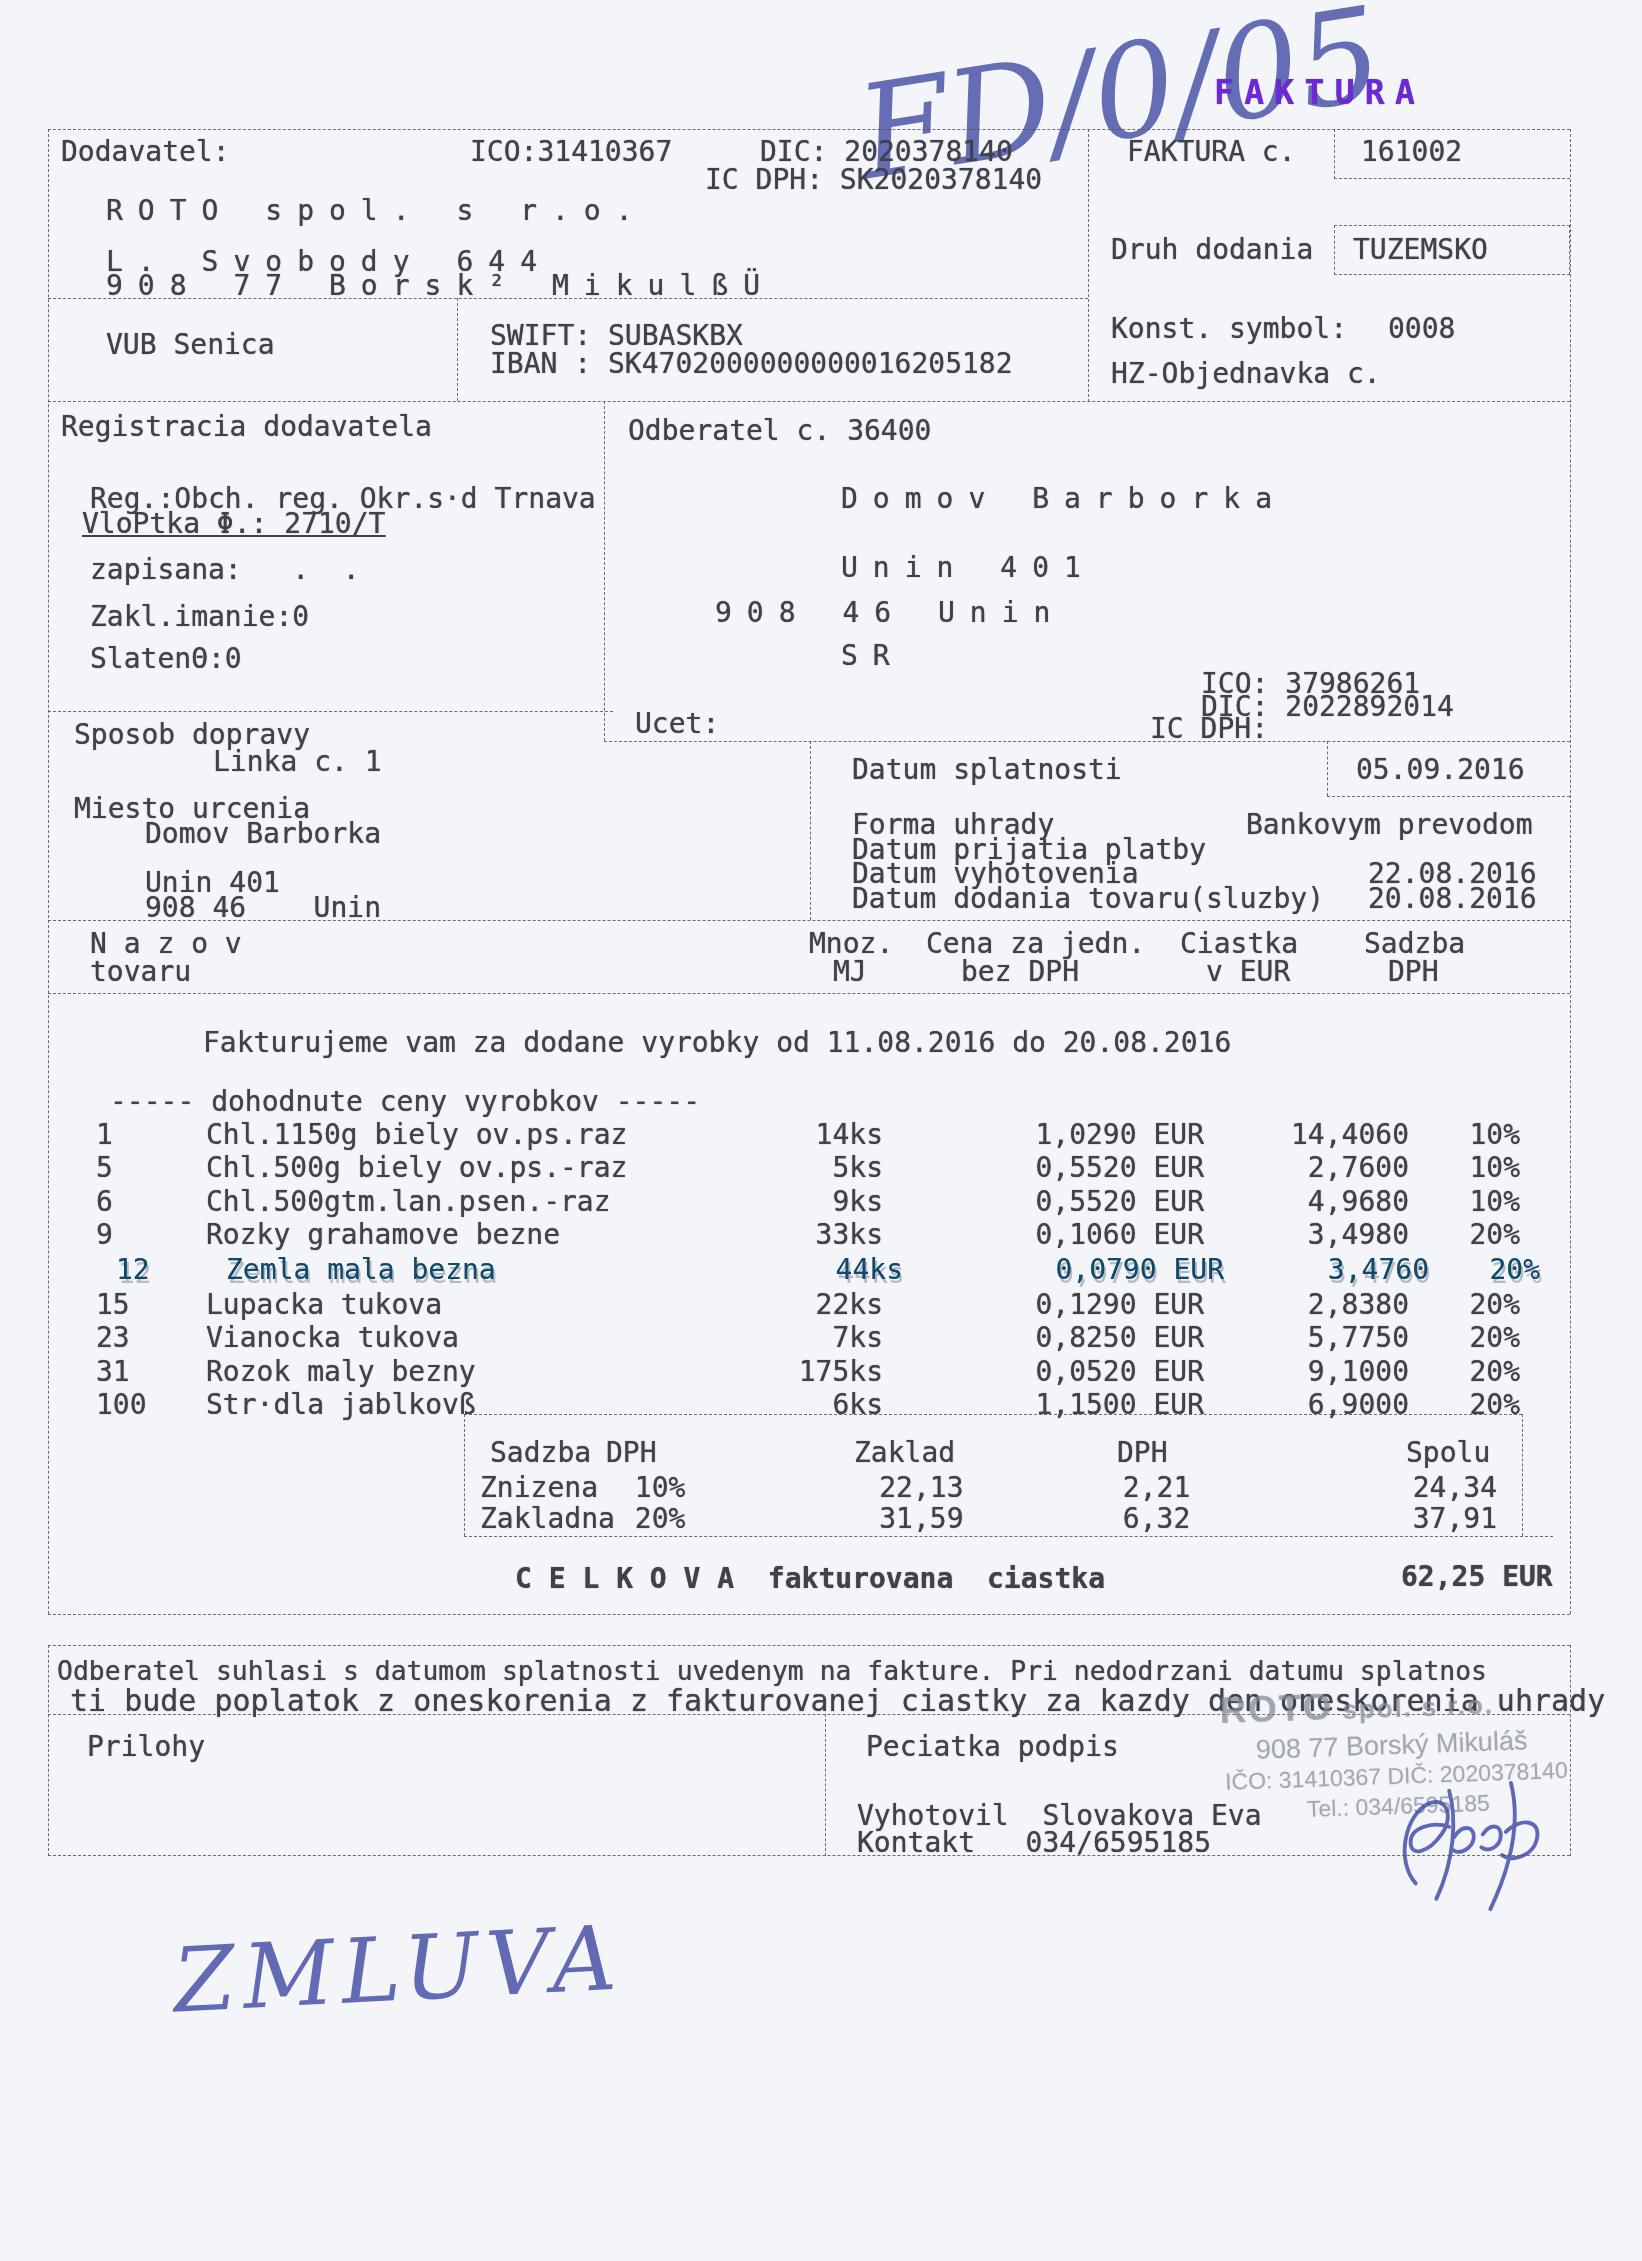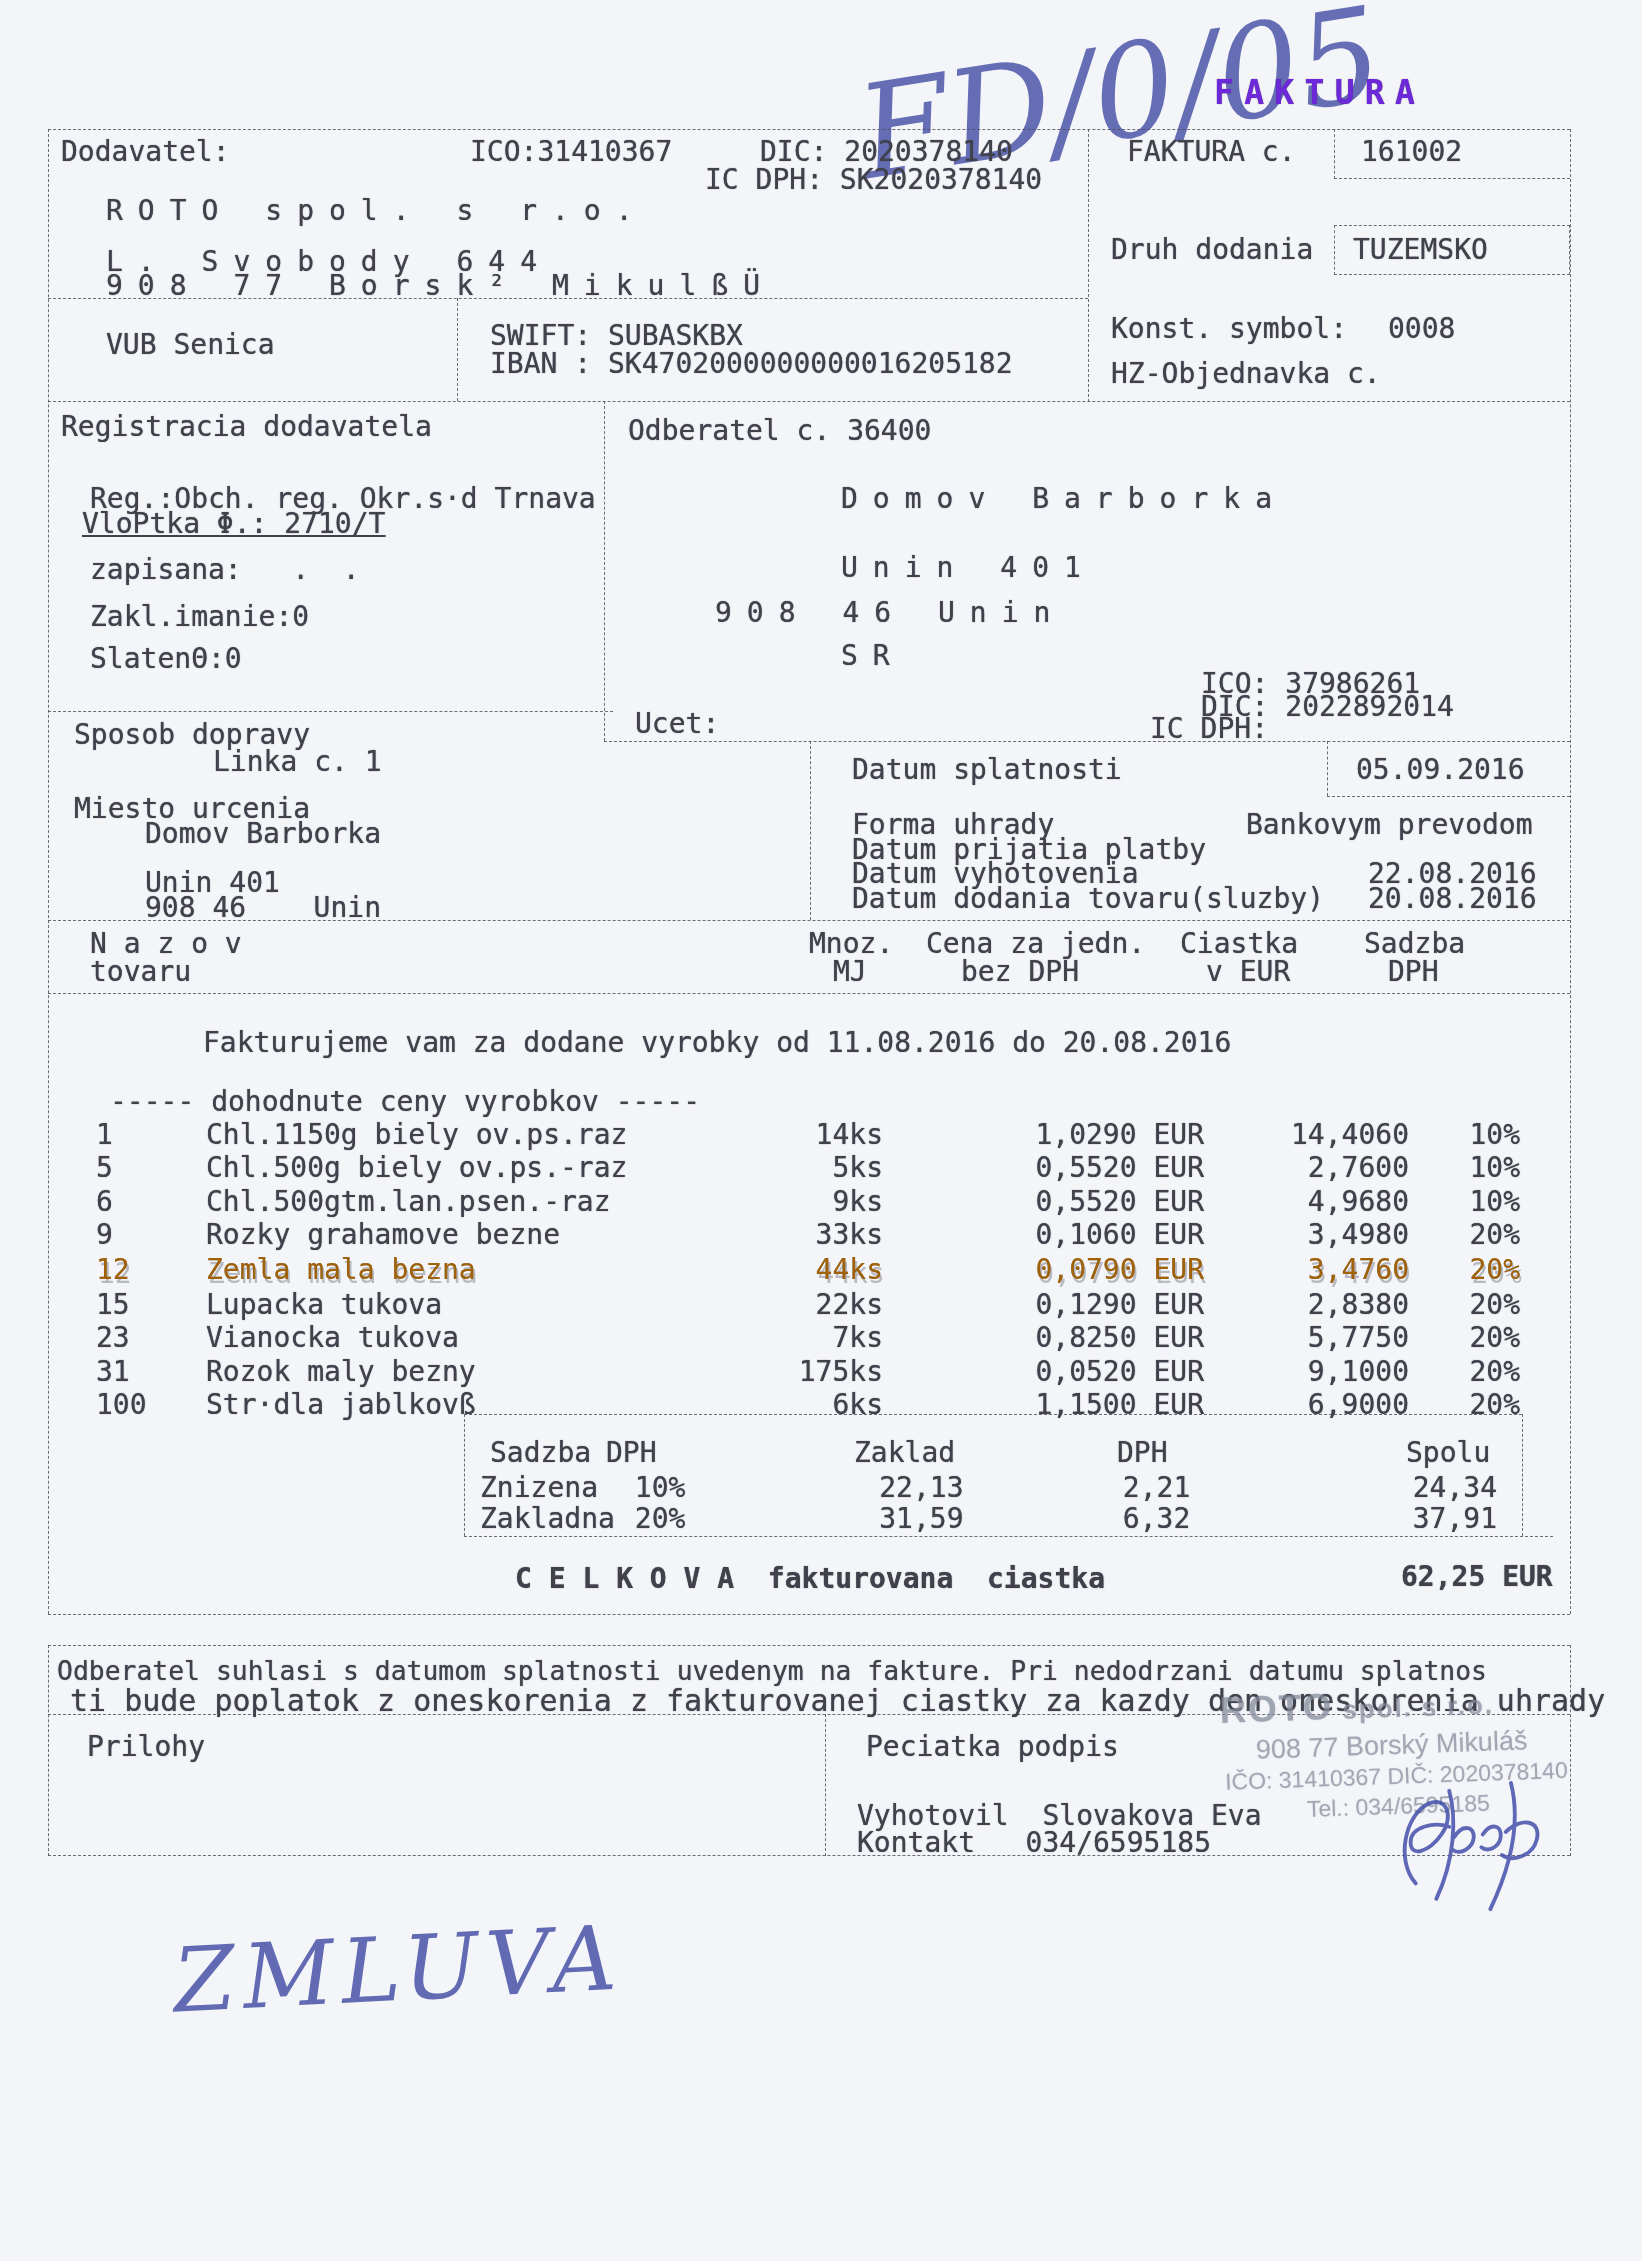--- a/index.html
+++ b/index.html
@@ -14,21 +14,21 @@
   .cellbox{position:absolute;border:1.9px dashed rgba(78,78,92,.82);}
   .irow{position:absolute;left:48px;width:1472px;display:flex;font-size:28px;
         text-shadow:0 0 1px rgba(55,55,66,.85);}
   .irow span{white-space:pre;}
   .c-code{width:158px;padding-left:48px;box-sizing:border-box;text-align:left;}
   .c-name{width:567px;text-align:left;}
   .c-qty{width:110px;text-align:right;}
   .c-price{width:321px;text-align:right;}
   .c-amount{width:205px;text-align:right;}
   .c-vat{width:111px;text-align:right;}
-  .faded{color:#a16207;text-shadow:1.9px 3.9px 0 rgba(125,125,140,.5), 0 0 0.6px rgba(125,125,140,.8);}
+  .faded{color:#0c4a6e;text-shadow:1.9px 3.9px 0 rgba(125,125,140,.5), 0 0 0.6px rgba(125,125,140,.8);padding-left:20px;}
   .srow{position:absolute;left:480px;width:1017px;display:flex;font-size:28px;
         text-shadow:0 0 1px rgba(55,55,66,.85);}
   .s-label{width:155px;text-align:left;}
   .s-rate{width:77px;text-align:left;}
   .s-base{width:252px;text-align:right;}
   .s-vat{width:227px;text-align:right;}
   .s-total{width:307px;text-align:right;}
   .hand{position:absolute;font-family:"DejaVu Serif","Liberation Serif",serif;
         font-style:italic;color:#4d57a9;text-shadow:none;}
   .stamp{position:absolute;left:1221px;top:1683px;width:399px;color:rgba(132,138,155,.62);

